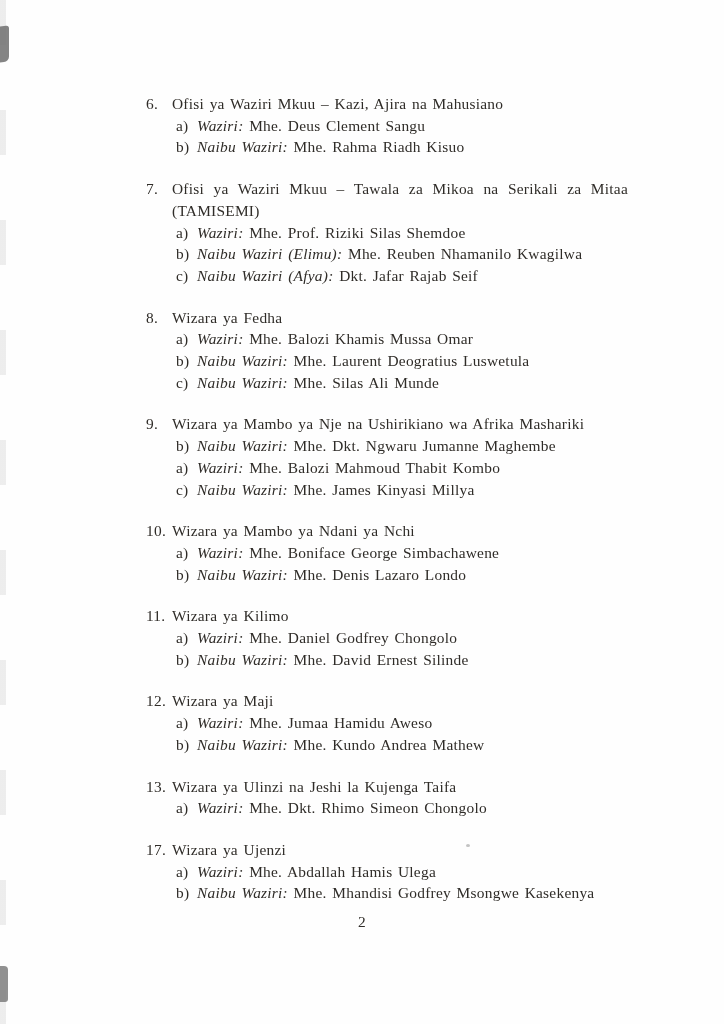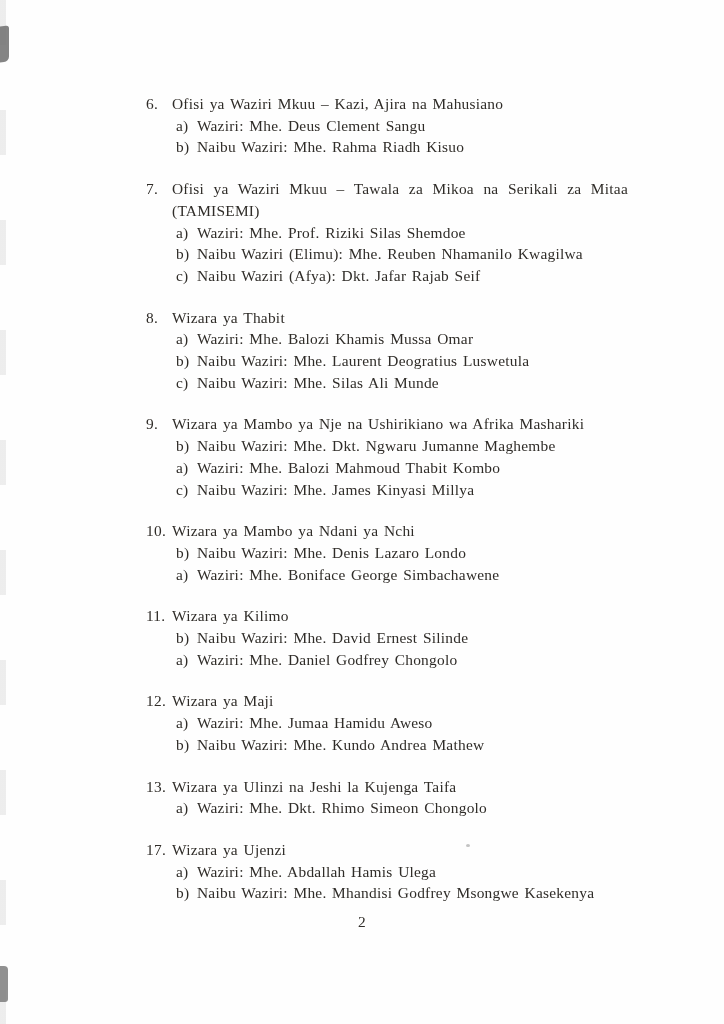--- a/index.html
+++ b/index.html
@@ -37,21 +37,21 @@
     line-height: 21.7px;
   }
   .title-line { line-height: 21.7px; font-family: Liberation Serif, serif; }
   .title-line.justify {
     text-align: justify;
     text-align-last: justify;
   }
   .subs { margin-left: 30px; }
   .sub-row { line-height: 21.7px; white-space: nowrap; }
   .sub-letter { display: inline-block; width: 21px; }
-  .role { }
+  .role { font-style: italic; }
   .page-number {
     position: absolute;
     top: 911px;
     left: 0;
     width: 724px;
     text-align: center;
     line-height: 21.7px;
   }
   
   .edge-streaks {
@@ -124,21 +124,21 @@
           <div class="sub-row"><span class="sub-letter">a)</span><span class="role">Waziri:</span> <span class="name">Mhe. Prof. Riziki Silas Shemdoe</span></div>
           <div class="sub-row"><span class="sub-letter">b)</span><span class="role">Naibu Waziri (Elimu):</span> <span class="name">Mhe. Reuben Nhamanilo Kwagilwa</span></div>
           <div class="sub-row"><span class="sub-letter">c)</span><span class="role">Naibu Waziri (Afya):</span> <span class="name">Dkt. Jafar Rajab Seif</span></div>
         </div>
   </div>
 
   <div class="entry">
     <div class="entry-head">
       <span class="entry-num">8.</span>
       <div class="entry-title">
-            <div class="title-line">Wizara ya Thabit</div>
+            <div class="title-line">Wizara ya Fedha</div>
           </div>
     </div>
     <div class="subs">
           <div class="sub-row"><span class="sub-letter">a)</span><span class="role">Waziri:</span> <span class="name">Mhe. Balozi Khamis Mussa Omar</span></div>
           <div class="sub-row"><span class="sub-letter">b)</span><span class="role">Naibu Waziri:</span> <span class="name">Mhe. Laurent Deogratius Luswetula</span></div>
           <div class="sub-row"><span class="sub-letter">c)</span><span class="role">Naibu Waziri:</span> <span class="name">Mhe. Silas Ali Munde</span></div>
         </div>
   </div>
 
   <div class="entry">
@@ -156,35 +156,35 @@
   </div>
 
   <div class="entry">
     <div class="entry-head">
       <span class="entry-num">10.</span>
       <div class="entry-title">
             <div class="title-line">Wizara ya Mambo ya Ndani ya Nchi</div>
           </div>
     </div>
     <div class="subs">
+          <div class="sub-row"><span class="sub-letter">a)</span><span class="role">Waziri:</span> <span class="name">Mhe. Boniface George Simbachawene</span></div>
           <div class="sub-row"><span class="sub-letter">b)</span><span class="role">Naibu Waziri:</span> <span class="name">Mhe. Denis Lazaro Londo</span></div>
-          <div class="sub-row"><span class="sub-letter">a)</span><span class="role">Waziri:</span> <span class="name">Mhe. Boniface George Simbachawene</span></div>
         </div>
   </div>
 
   <div class="entry">
     <div class="entry-head">
       <span class="entry-num">11.</span>
       <div class="entry-title">
             <div class="title-line">Wizara ya Kilimo</div>
           </div>
     </div>
     <div class="subs">
+          <div class="sub-row"><span class="sub-letter">a)</span><span class="role">Waziri:</span> <span class="name">Mhe. Daniel Godfrey Chongolo</span></div>
           <div class="sub-row"><span class="sub-letter">b)</span><span class="role">Naibu Waziri:</span> <span class="name">Mhe. David Ernest Silinde</span></div>
-          <div class="sub-row"><span class="sub-letter">a)</span><span class="role">Waziri:</span> <span class="name">Mhe. Daniel Godfrey Chongolo</span></div>
         </div>
   </div>
 
   <div class="entry">
     <div class="entry-head">
       <span class="entry-num">12.</span>
       <div class="entry-title">
             <div class="title-line">Wizara ya Maji</div>
           </div>
     </div>

